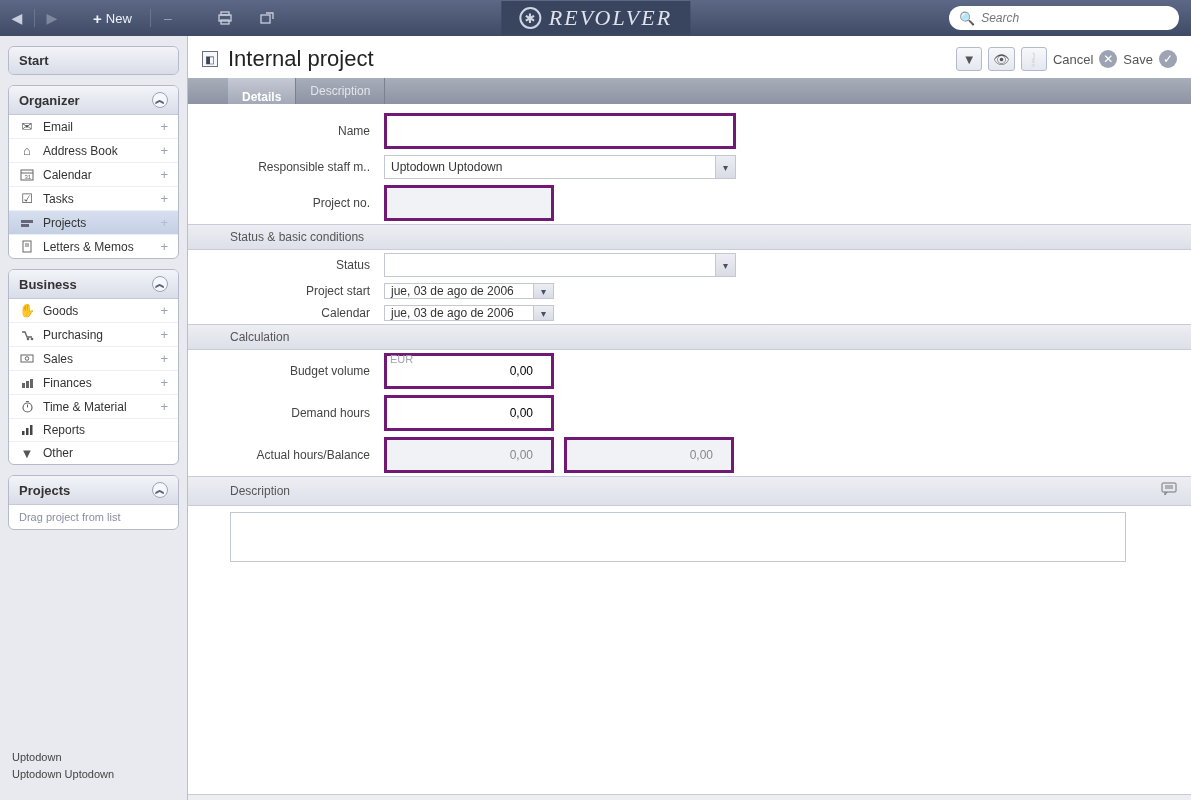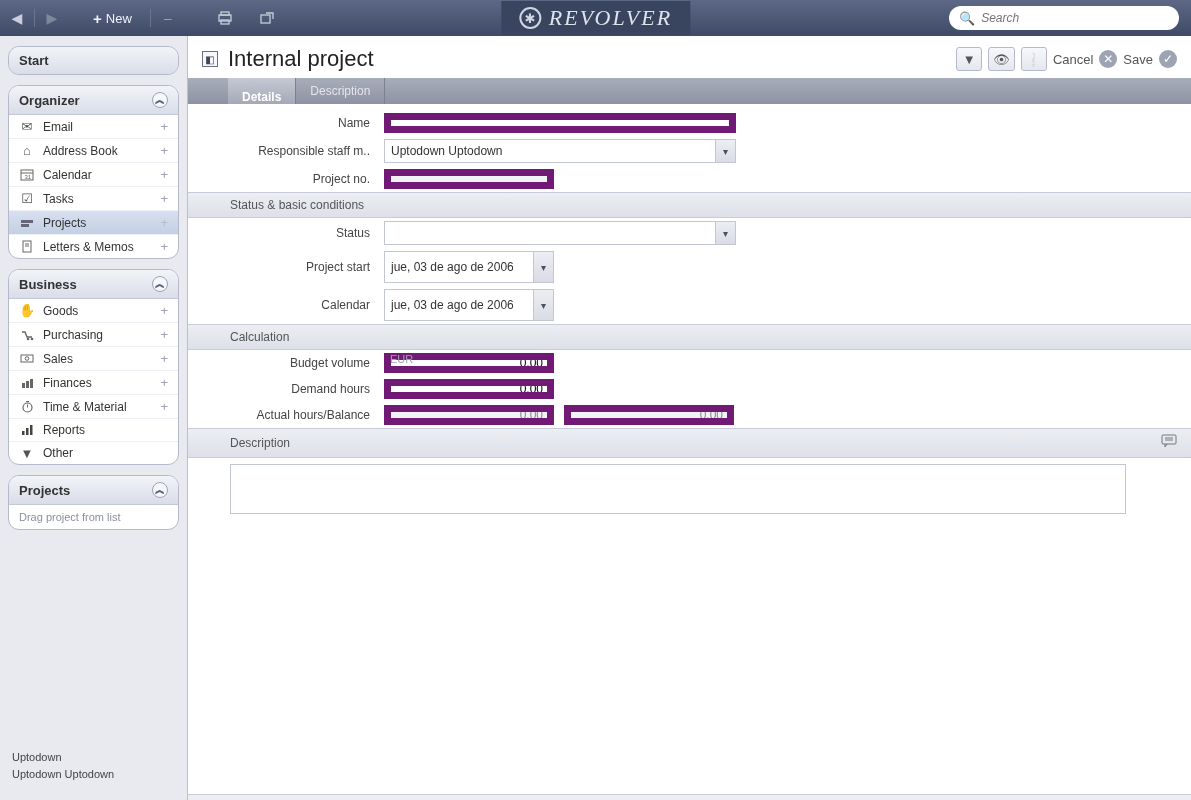--- a/index.html
+++ b/index.html
@@ -19,21 +19,21 @@
 .brand-gear { width: 22px; height: 22px; border: 2px solid #cfd5e1; border-radius: 50%; position: relative; display: flex; align-items: center; justify-content: center; color: #cfd5e1; font-size: 13px; }
 .brand-text { font-family: Georgia, serif; font-size: 22px; letter-spacing: 2px; color: #dfe3ec; text-transform: uppercase; font-style: italic; }
 .search-wrap { margin-left: auto; margin-right: 12px; }
 .search-box { display: flex; align-items: center; background: #fff; border-radius: 14px; height: 24px; width: 230px; padding: 0 10px; gap: 6px; }
 .search-box .mag { color: #888; font-size: 13px; }
 .search-box input { border: none; outline: none; font-size: 12px; width: 100%; font-style: italic; }
 
 
 .split { flex: 1; display: flex; overflow: hidden; }
 .sidebar { width: 188px; background: #e8eaf0; border-right: 1px solid #babfcf; display: flex; flex-direction: column; padding: 10px 8px; gap: 10px; overflow: hidden; }
-.panel { border: 1px solid #b4bacb; border-radius: 11px; background: #fff; overflow: hidden; }
+.panel { border: 1px solid #b4bacb; border-radius: 6px; background: #fff; overflow: hidden; }
 .panel-head { background: linear-gradient(#f2f4f8, #d9dde8); padding: 6px 10px; font-weight: bold; font-size: 13px; color: #333; display: flex; align-items: center; justify-content: space-between; border-bottom: 1px solid #c4c9d8; }
 .collapse-btn { width: 16px; height: 16px; border: 1px solid #9ba2b6; border-radius: 50%; display: flex; align-items: center; justify-content: center; font-size: 10px; color: #5c6579; background: #f6f7fa; cursor: pointer; }
 .panel-body { }
 .side-item { display: flex; align-items: center; gap: 8px; padding: 4px 10px; font-size: 12px; color: #333; cursor: pointer; position: relative; border-bottom: 1px solid #edeff4; }
 .side-item:last-child { border-bottom: none; }
 .side-item.active { background: linear-gradient(#d7e0ef, #c3cfe4); }
 .side-item .add { margin-left: auto; color: #9aa1b4; font-size: 13px; }
 .side-icon { width: 16px; height: 14px; display: flex; align-items: center; justify-content: center; color: #555; font-size: 13px; }
 .panel-placeholder { padding: 6px 10px; color: #8a8f9e; font-size: 11px; }
 .footer-status { margin-top: auto; padding: 8px 4px; font-size: 11px; color: #444; line-height: 1.5; }
@@ -50,28 +50,28 @@
 
 .tabbar { height: 26px; background: linear-gradient(#a8adba,#8d93a2); display: flex; align-items: stretch; padding-left: 40px; }
 .tab { padding: 0 14px; display: flex; align-items: center; font-size: 12px; color: #e3e5ec; cursor: pointer; border-right: 1px solid #7b8191; }
 .tab.active { background: linear-gradient(#c5c9d4,#a4a9b7); color: #fff; font-weight: bold; align-items: flex-end; }
 
 .form-area { flex: 1; overflow: auto; background: #fff; }
 .form-row { display: flex; align-items: center; padding: 3px 14px; margin-left: 12px; }
 .form-label { width: 170px; text-align: right; padding-right: 14px; font-size: 12px; color: #444; }
 .section-head { background: linear-gradient(#eceef3,#dde0e8); border-top: 1px solid #c8ccd8; border-bottom: 1px solid #c8ccd8; padding: 5px 14px 5px 42px; font-size: 12px; color: #555; display:flex; align-items:center; }
 .section-head .secicon{ margin-left:auto; color:#6a6f7d; font-size:16px; }
-.txt-input { height: 20px; border: 7px solid #701a75; padding: 0 4px; font-size: 12px; background: #fff; }
+.txt-input { height: 36px; border: 3px solid #701a75; padding: 0 18px; font-size: 12px; background: #fff; }
 .txt-input.ro { background: #f1f2f6; color: #888; }
 .txt-input.right { text-align: right; }
 .name-input { width: 352px; }
 .select-ctl { width: 352px; height: 24px; border: 1px solid #c3c7d3; display: flex; align-items: center; background: #fff; }
 .select-ctl .sel-text { flex: 1; padding: 0 6px; font-size: 12px; color: #333; }
 .select-ctl .dd { width: 20px; height: 100%; background: linear-gradient(#eceef3,#d9dce5); border-left: 1px solid #c3c7d3; display: flex; align-items: center; justify-content: center; color: #495064; font-size: 10px; cursor: pointer;}
-.date-ctl { width: 170px; height: 32px; border: 1px solid #c3c7d3; display: flex; align-items: center; }
+.date-ctl { width: 170px; height: 16px; border: 1px solid #c3c7d3; display: flex; align-items: center; }
 .date-ctl .date-text { flex: 1; padding: 0 6px; font-size: 12px; }
 .date-ctl .dd { width: 20px; height: 100%; background: linear-gradient(#eceef3,#d9dce5); border-left: 1px solid #c3c7d3; display: flex; align-items: center; justify-content: center; color: #495064; font-size: 10px; cursor: pointer;}
 .proj-no { width: 170px; }
 .budget-row .prefix { position: absolute; left: 6px; color: #a0a4b1; font-size: 11px; }
 .budget-wrap { position: relative; width: 170px; }
 .budget-wrap input { width: 100%; padding-left: 34px; }
 .num-field { width: 170px; }
 .desc-box { margin: 6px 14px 10px 42px; width: 896px; height: 50px; border: 1px solid #c3c7d3; background: #fff; resize:none; font-family:inherit; font-size:12px; padding:4px 6px; }
 .two-num { display:flex; gap:10px;}
 .content-bottom-border{ border-top:1px solid #c8ccd8; margin-top:auto; height:6px; background:#eceef2;}

